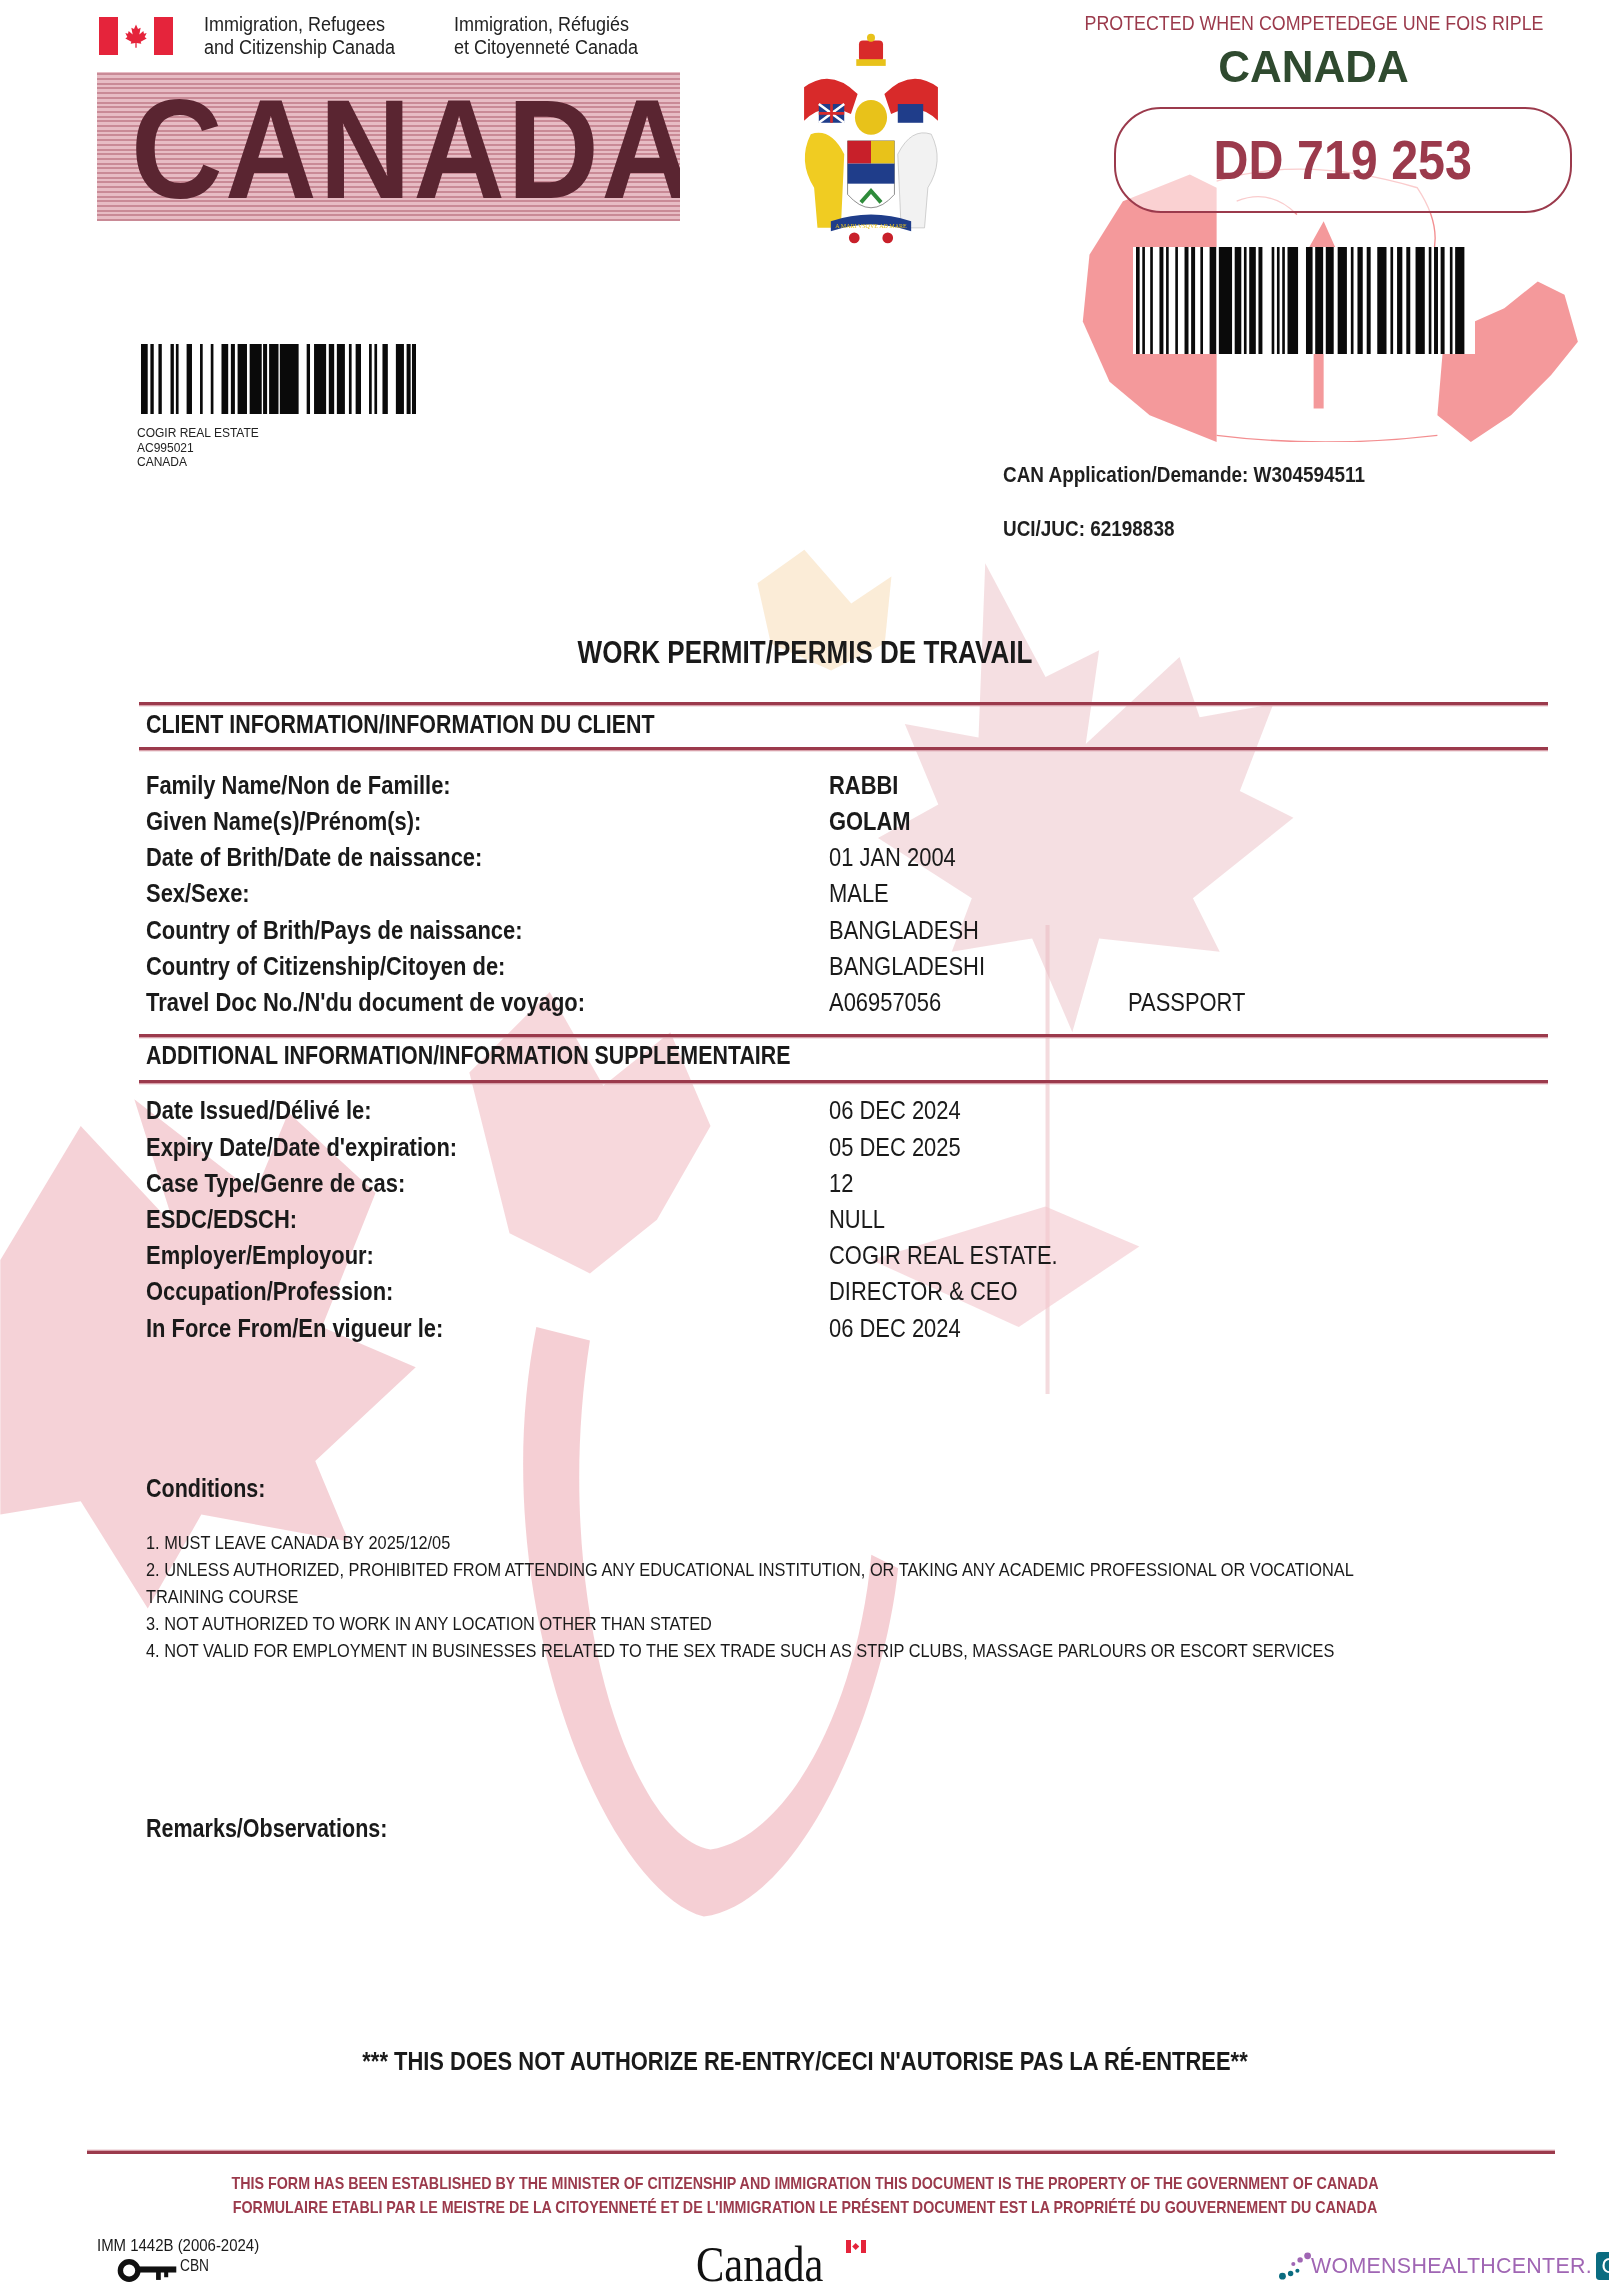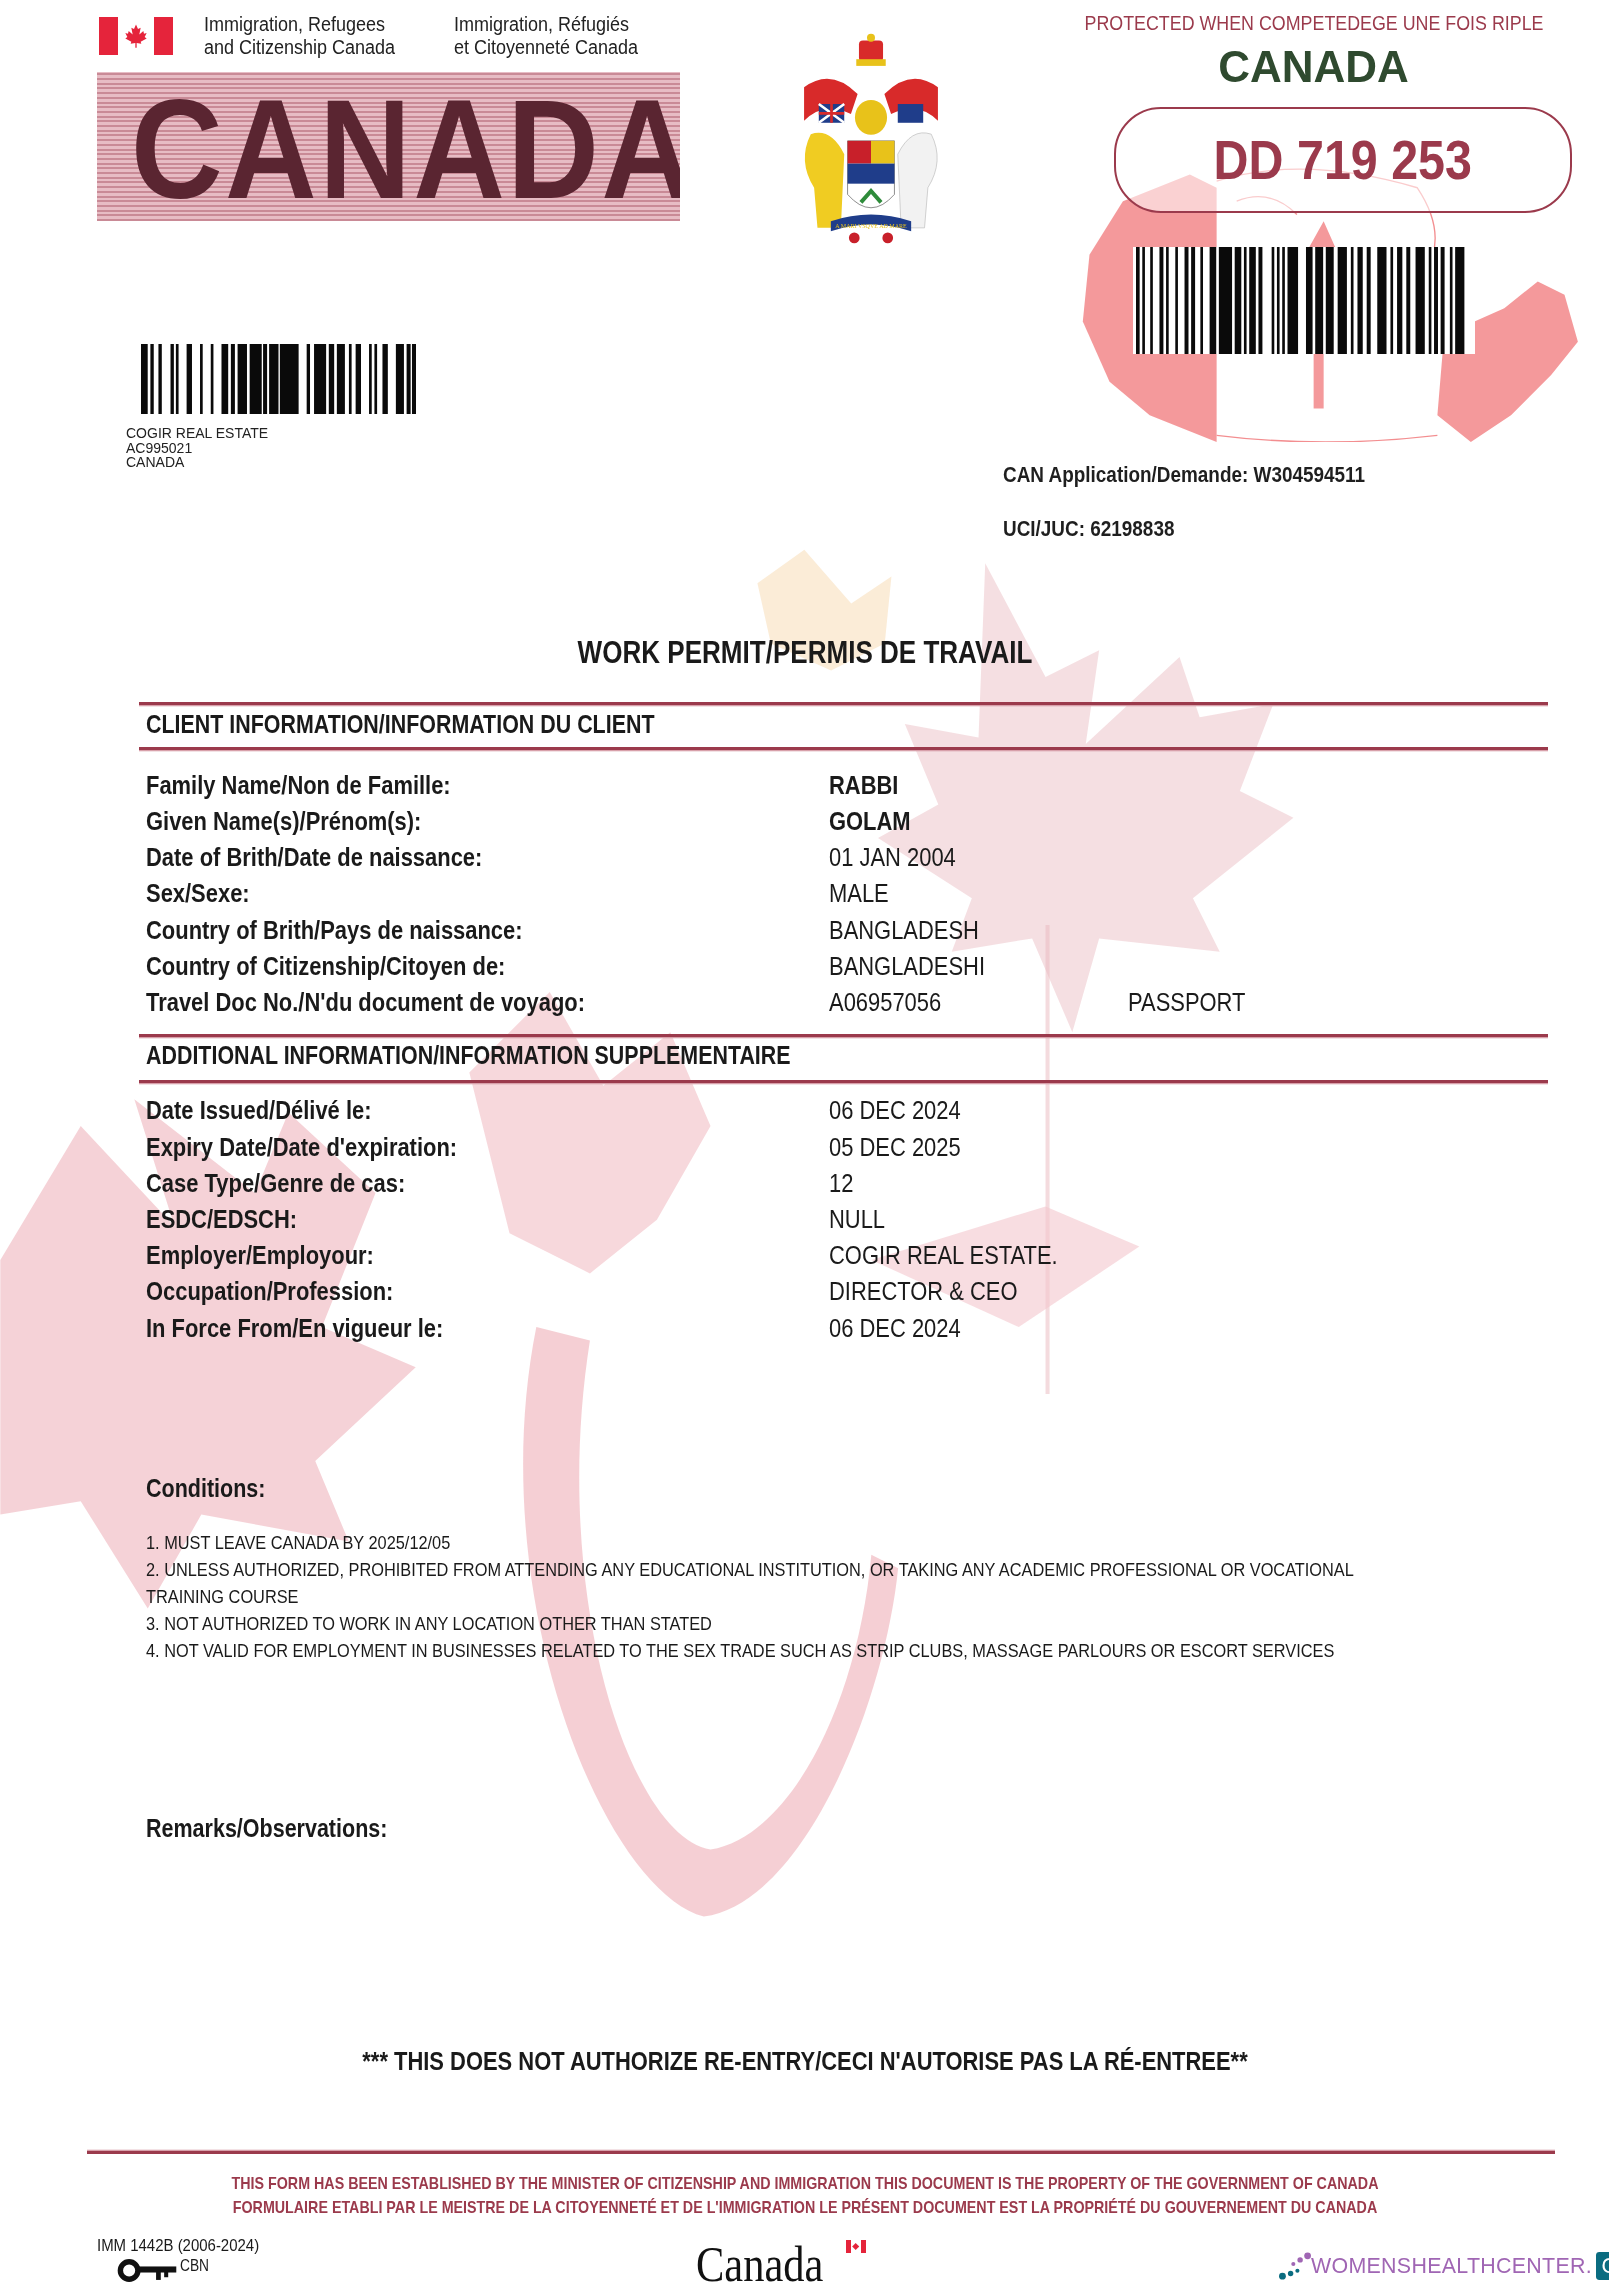--- a/index.html
+++ b/index.html
@@ -19,21 +19,21 @@
     background: repeating-linear-gradient(0deg, #c98a96 0px, #c98a96 2px, #e7bcc4 2px, #e7bcc4 4.7px);
     overflow: hidden; }
   .canada-big { position:absolute; left: 34px; top: 6.7px; font-size: 141px; font-weight: bold; letter-spacing: 2.7px;
     color: #5a2531; transform: scaleX(0.9); transform-origin: left top; line-height: 141px; }
 
   
   .arms { left: 784px; top: 27px; width: 174px; height: 221px; }
 
   
   .barcode-left { left: 141px; top: 344px; width: 275px; height: 70px; display:flex; }
-  .bc-text { left: 126px; top: 426px; font-size: 14px; line-height: 14.7px; color: #222; }
+  .bc-text { left: 137px; top: 426px; font-size: 12px; line-height: 14.7px; color: #222; }
 
   
   .protected { left: 1046px; top: 12px; width: 536px; text-align:center; font-size: 19.4px; color: #9b3a4c;
     transform: scaleX(0.92); transform-origin: center top; }
   .canada-green { left: 1046px; top: 42px; width: 603px; text-align:center; font-size: 44px; font-weight:bold; color:#2f4a2f; transform: translateX(-34px); }
   .map { left: 1069px; top: 161px; width: 516px; height: 281px; }
   .serial-box { left: 1114px; top: 107px; width: 454px; height: 102px; border: 2.7px solid #9b3a4c; border-radius: 47px;
     background: rgba(255,255,255,0.55); display:flex; align-items:center; justify-content:center; }
   .serial { font-size: 55px; font-weight: bold; color: #9b3a4c; transform: scaleX(0.88); }
   .barcode-right { left: 1133px; top: 247px; width: 342px; height: 107px; background:#fff; display:flex; padding: 0 2.7px; box-sizing: border-box;}

